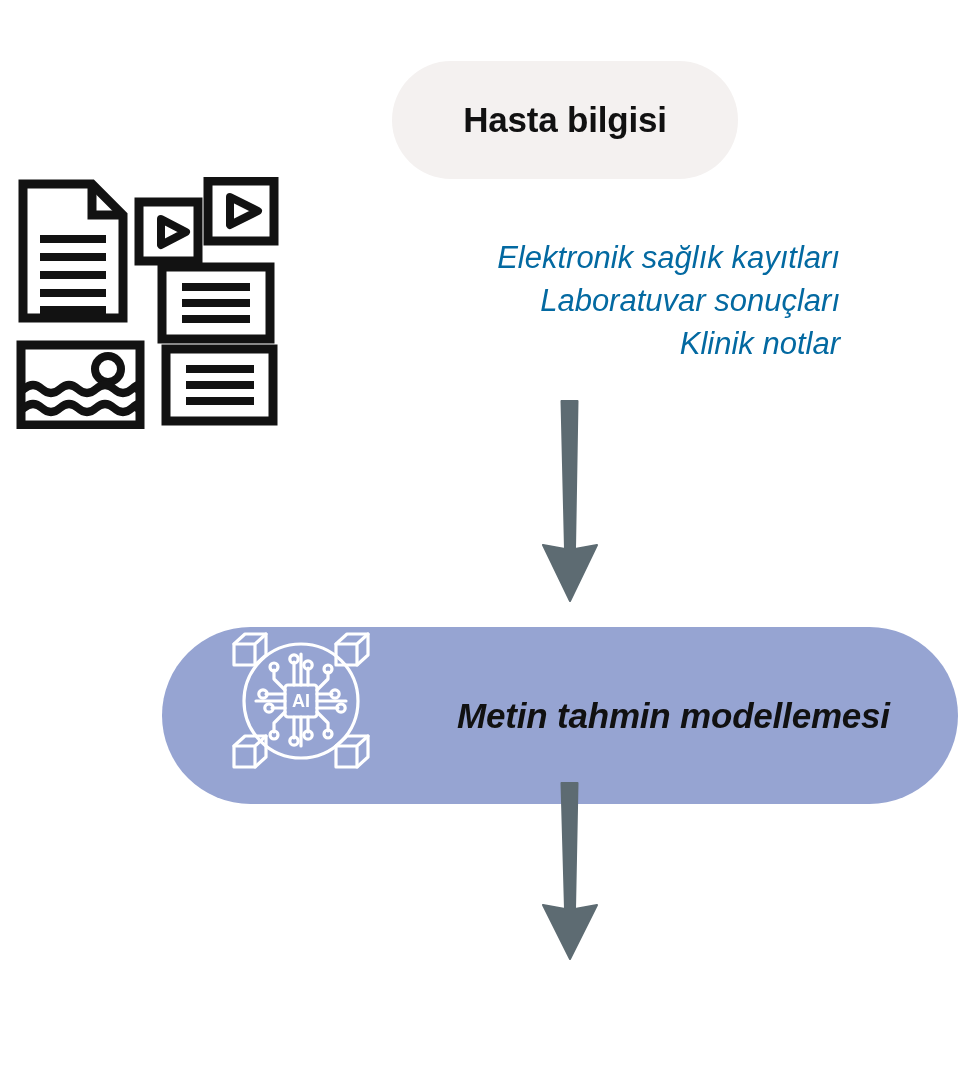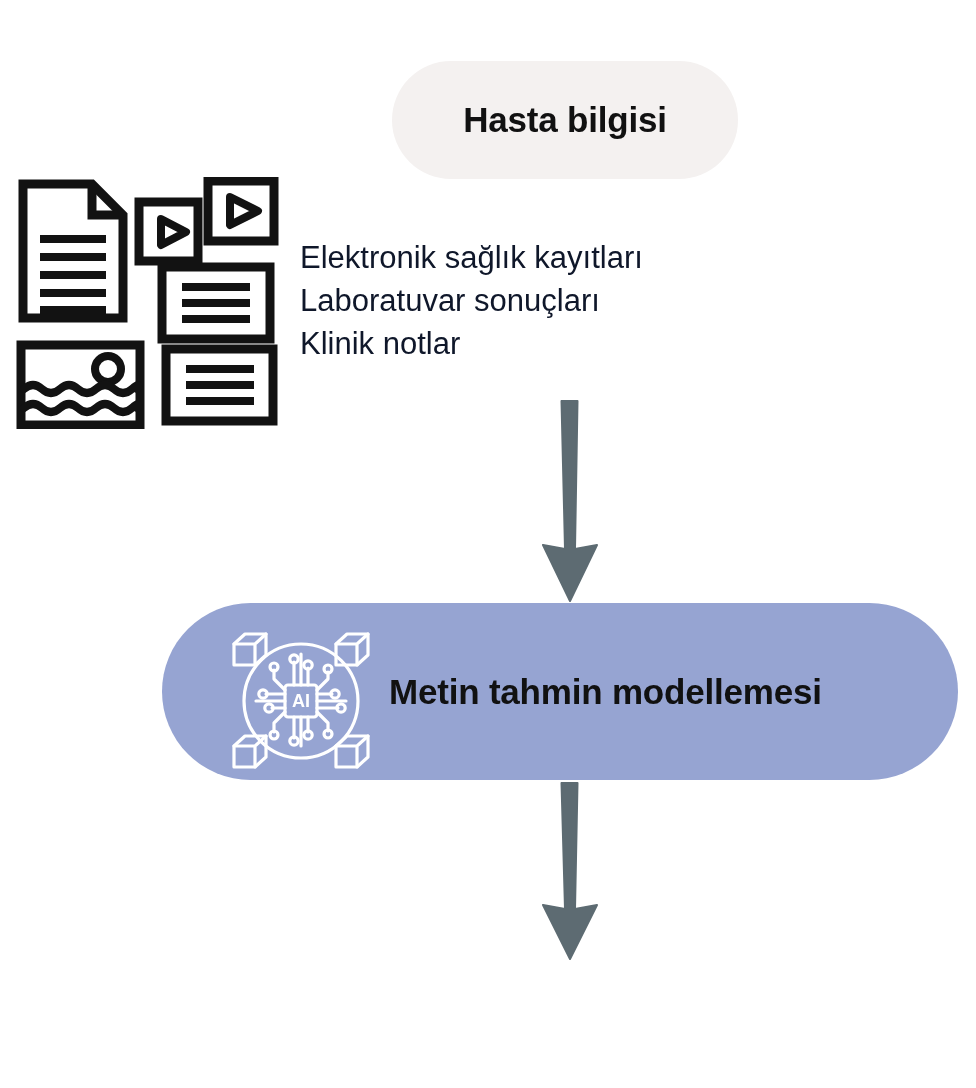--- a/index.html
+++ b/index.html
@@ -48,49 +48,51 @@
   #pill-source {
     left: 392px;
     top: 30px;
     width: 346px;
     height: 118px;
   }
   #pill-source .pill-title { font-size: 35px; }
 
   #pill-model {
     left: 162px;
-    top: 572px;
+    top: 596px;
     width: 796px;
     height: 177px;
-    justify-content: flex-start;
+    justify-content: center;
+    font-style: italic;
   }
   #pill-model .pill-title {
     font-size: 35px;
     margin-left: 227px;
   }
 
   #pill-output {
     left: 394px;
     top: 935px;
     width: 346px;
     height: 128px;
   }
   #pill-output .pill-title { font-size: 35px; }
 
   
   #input-list {
     position: absolute;
     left: 300px;
     top: 206px;
     width: 540px;
-    text-align: left;
+    text-align: right;
     font-size: 31px;
     line-height: 1.38;
-    color: #0f172a;
+    color: #0369a1;
     white-space: pre-line;
+    font-style: italic;
   }
 
   
   .arrow {
     position: absolute;
   }
 
   
   #icon-cluster {
     position: absolute;

